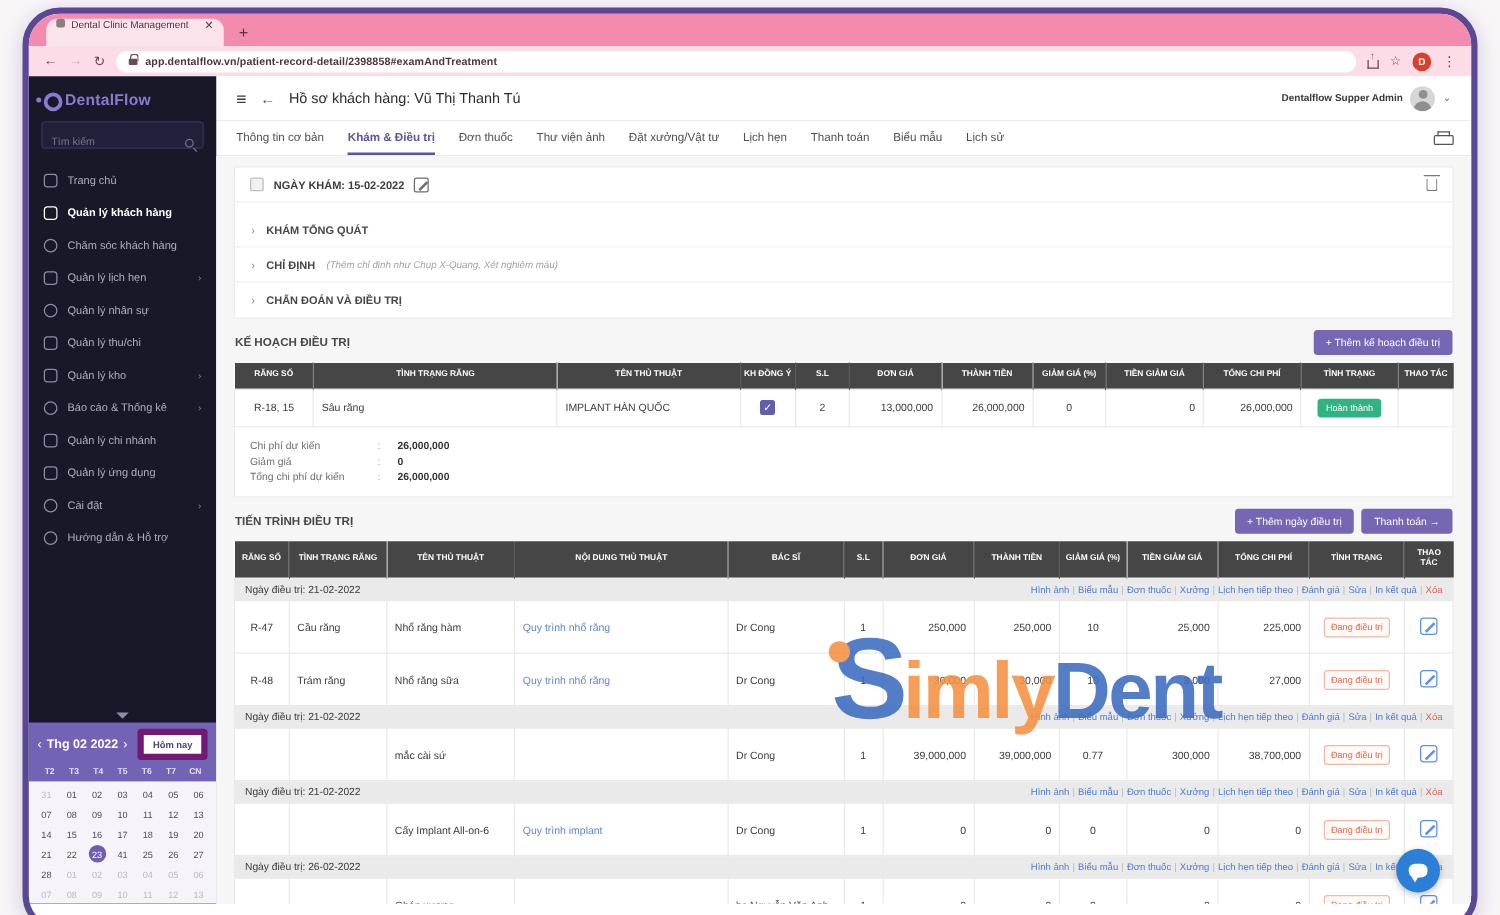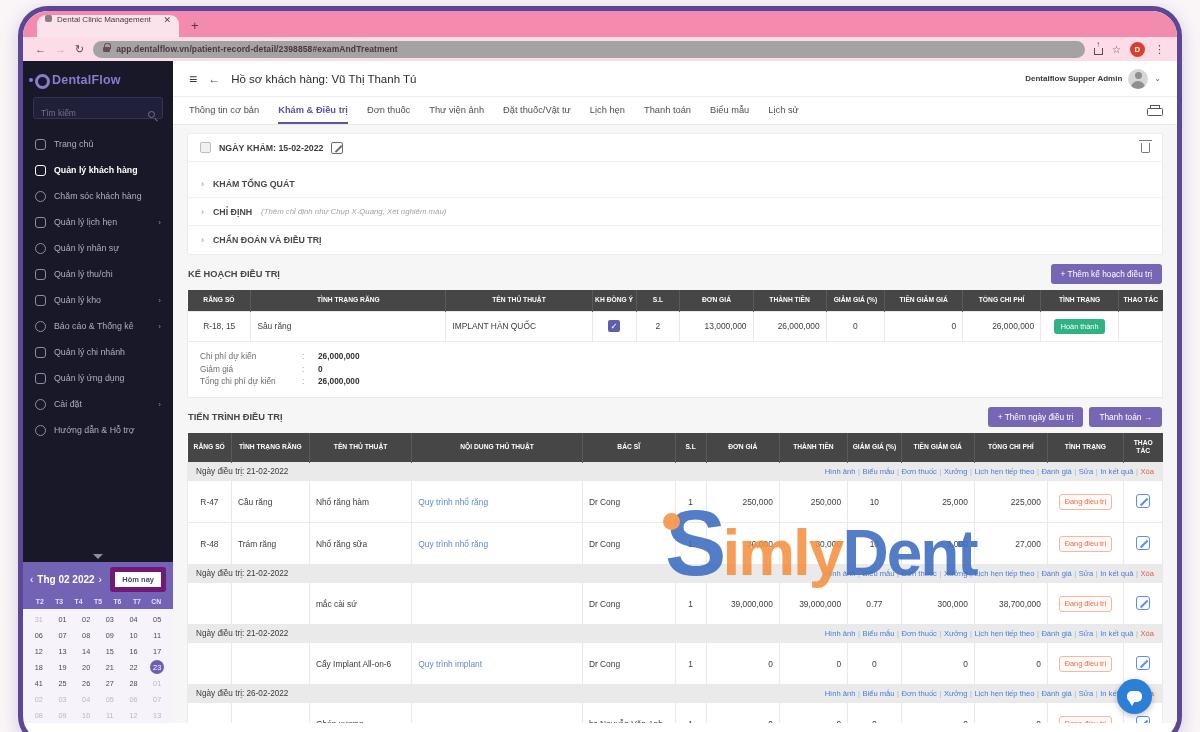--- a/index.html
+++ b/index.html
@@ -14,21 +14,21 @@
   
   .tabstrip { height:26px; background:#f28bad; display:flex; align-items:flex-end; padding-left:14px; }
   .tab { width:142px; height:22px; background:#fbe3ec; border-radius:9px 9px 0 0; display:flex; gap:5px; padding:0 8px; }
   .favicon { width:7px; height:7px; border-radius:2px; background:#8a7d86; flex:none; }
   .tab-title { font-size:8px; color:#4a3740; white-space:nowrap; overflow:hidden; flex:1; }
   .tab-close { font-size:9px; color:#5a4750; }
   .newtab { font-size:13px; color:#5e3245; margin:0 0 4px 12px; }
   .urlrow { height:24px; background:#fbdce7; display:flex; align-items:center; padding:0 12px; gap:9px; }
   .nav-ic { font-size:11px; color:#5f4a53; }
   .nav-ic.dis { color:#cfa4b3; }
-  .urlpill { flex:1; height:17px; background:#a3a3a3; border-radius:9px; display:flex; align-items:center; padding:0 10px; gap:6px; }
+  .urlpill { flex:1; height:17px; background:#ffffff; border-radius:9px; display:flex; align-items:center; padding:0 10px; gap:6px; }
   .lock { width:7px; height:5px; background:#6a4c58; border-radius:1px; position:relative; }
   .lock::before { content:""; position:absolute; left:1px; top:-4px; width:5px; height:5px; border:1.2px solid #6a4c58; border-bottom:none; border-radius:3px 3px 0 0; }
   .url-text { font-size:8.5px; color:#50333e; font-weight:bold; letter-spacing:.1px; }
   .share-ic { width:9px; height:7px; border:1.2px solid #5f4a53; border-top:none; position:relative; margin-top:4px; }
   .share-ic::after { content:"↑"; position:absolute; left:1px; top:-8px; font-size:8px; color:#5f4a53; }
   .star-ic { font-size:10px; color:#5f4a53; }
   .profile-dot { width:15px; height:15px; border-radius:50%; background:#d93f2b; color:#fff; font-size:8px; font-weight:bold; display:flex; align-items:center; justify-content:center; }
   .kebab { font-size:11px; color:#5f4a53; }
 
   
@@ -59,21 +59,21 @@
   
   .cal { position:absolute; left:0; right:0; bottom:0; }
   .cal-caret { width:0; height:0; border-left:5px solid transparent; border-right:5px solid transparent; border-top:5px solid #8d8da5; margin:0 auto 3px; }
   .cal-head { background:#7263b5; padding:5px 7px 4px; }
   .cal-nav { display:flex; align-items:center; gap:4px; }
   .cal-arrow { color:#fff; font-size:10px; }
   .cal-month { color:#fff; font-weight:bold; font-size:10px; flex:none; }
   .cal-today { margin-left:auto; background:#fff; border-radius:3px; font-size:7.5px; font-weight:bold; color:#4a4466; padding:3px 7px; border:5px solid #701a75; }
   .cal-wds { display:grid; grid-template-columns:repeat(7,1fr); margin-top:6px; }
   .cal-wd { text-align:center; font-size:6.8px; font-weight:bold; color:#e6e1f6; }
-  .cal-grid { display:grid; grid-template-columns:repeat(6,1fr); background:#f6f3fa; padding:2px 4px 0; }
+  .cal-grid { display:grid; grid-template-columns:repeat(7,1fr); background:#f6f3fa; padding:2px 4px 0; }
   .cal-day { height:16px; display:flex; align-items:center; justify-content:center; font-size:7.3px; color:#4a4a5c; }
   .cal-day.muted { color:#bcb6ca; }
   .cal-day.selected { position:relative; color:#fff; }
   .cal-day.selected::before { content:""; position:absolute; width:14px; height:14px; border-radius:50%; background:#6f5fb0; z-index:0; }
   .cal-day.selected span,{ position:relative; }
   .cal-day > i { font-style:normal; position:relative; z-index:1; }
 
   
   .appheader { height:36px; border-bottom:1px solid #ececec; display:flex; align-items:center; gap:11px; padding:0 16px; flex:none; }
   .burger { font-size:14px; color:#3a3a3a; }
@@ -413,21 +413,21 @@
             <span class="avatar"></span>
             <span class="hd-chev">⌄</span>
           </div>
         </div>
 
         <div class="tabbar">
           <span class="ptab">Thông tin cơ bản</span>
           <span class="ptab active">Khám &amp; Điều trị</span>
           <span class="ptab">Đơn thuốc</span>
           <span class="ptab">Thư viện ảnh</span>
-          <span class="ptab">Đặt thuốc/Vật tư</span>
+          <span class="ptab">Đặt xưởng/Vật tư</span>
           <span class="ptab">Lịch hẹn</span>
           <span class="ptab">Thanh toán</span>
           <span class="ptab">Biểu mẫu</span>
           <span class="ptab">Lịch sử</span>
           <span class="tabbar-right">
               <span class="print-ic"></span>
             </span>
         </div>
 
         <div class="content">

